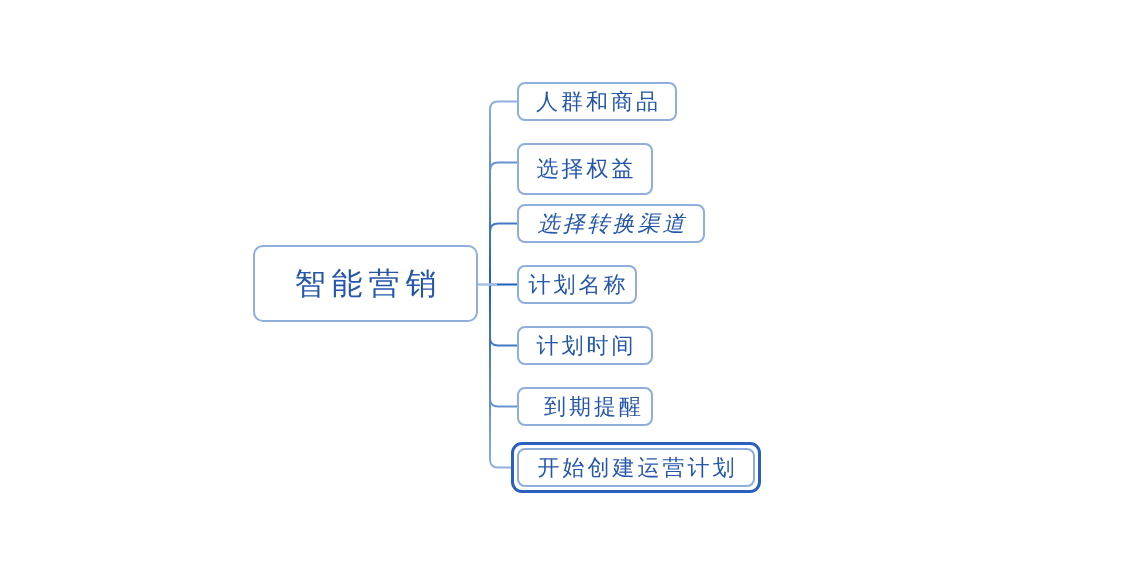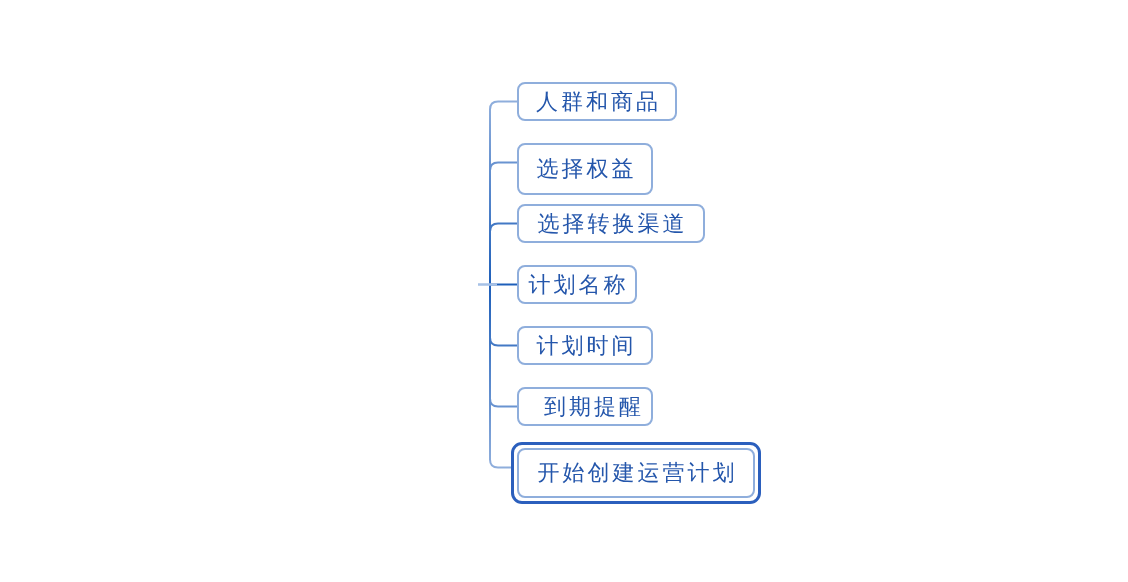--- a/index.html
+++ b/index.html
@@ -65,26 +65,27 @@
     <path class="branch" d="M 517 101.5 H 498 Q 490 101.5 490 109.5 V 284.5"></path>
     <path class="branch" d="M 517 162.5 H 498 Q 490 162.5 490 170.5 V 284.5"></path>
     <path class="branch" d="M 517 223.5 H 498 Q 490 223.5 490 231.5 V 284.5"></path>
     <path class="branch" d="M 490 284.5 H 517"></path>
     <path class="branch" d="M 517 345.5 H 498 Q 490 345.5 490 337.5 V 284.5"></path>
     <path class="branch" d="M 517 406.5 H 498 Q 490 406.5 490 398.5 V 284.5"></path>
     <path class="branch" d="M 517 467.5 H 498 Q 490 467.5 490 459.5 V 284.5"></path>
     <path class="root-connector" d="M 478 284.5 H 497"></path>
   </svg>
 
+  <div class="node root" style="left:253px;top:245px;width:225px;height:77px;">智能营销</div>
 
   <div id="nodes-layer">
       <div class="node child" style="width: 160px; height: 39px; left: 517px; top: 82px;">人群和商品</div>
       <div class="node child" style="width: 136px; height: 52px; left: 517px; top: 143px;">选择权益</div>
-      <div class="node child" style="width: 188px; height: 39px; left: 517px; top: 204px;">选择转换渠道</div>
+      <div class="node child" style="width: 188px; height: 39px; left: 517px; top: 204px; font-style: italic;">选择转换渠道</div>
       <div class="node child" style="width: 120px; height: 39px; left: 517px; top: 265px;">计划名称</div>
       <div class="node child" style="width: 136px; height: 39px; left: 517px; top: 326px;">计划时间</div>
       <div class="node child" style="width: 136px; height: 39px; left: 517px; top: 387px; padding-left: 15px;">到期提醒</div>
       <div class="selection-ring" style="left: 511px; top: 442px;">
-        <div class="node child" style="width: 238px; height: 50px;">开始创建运营计划</div>
+        <div class="node child" style="width: 238px; height: 39px;">开始创建运营计划</div>
       </div>
     </div>
 
 </div>
 
 </body></html>

